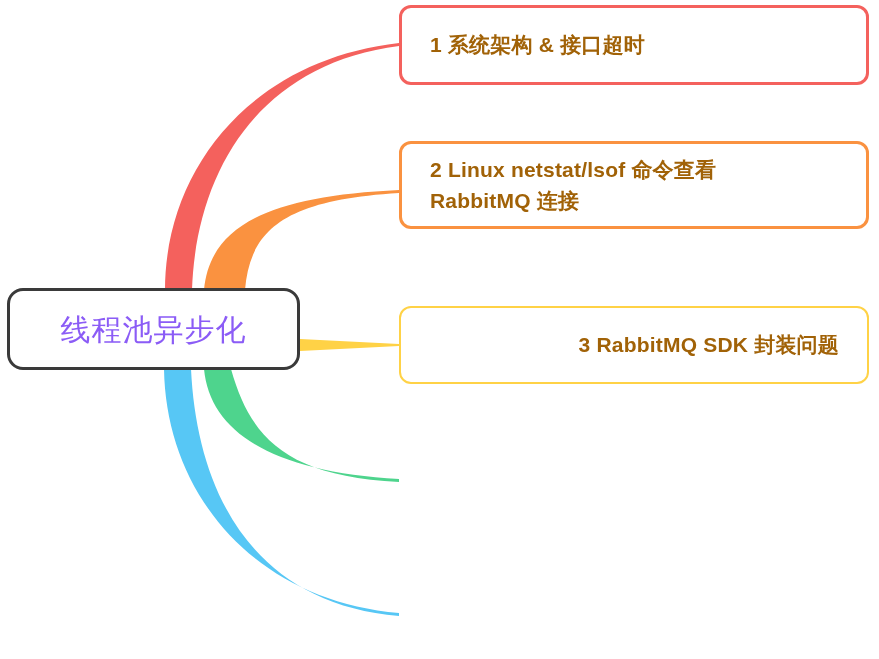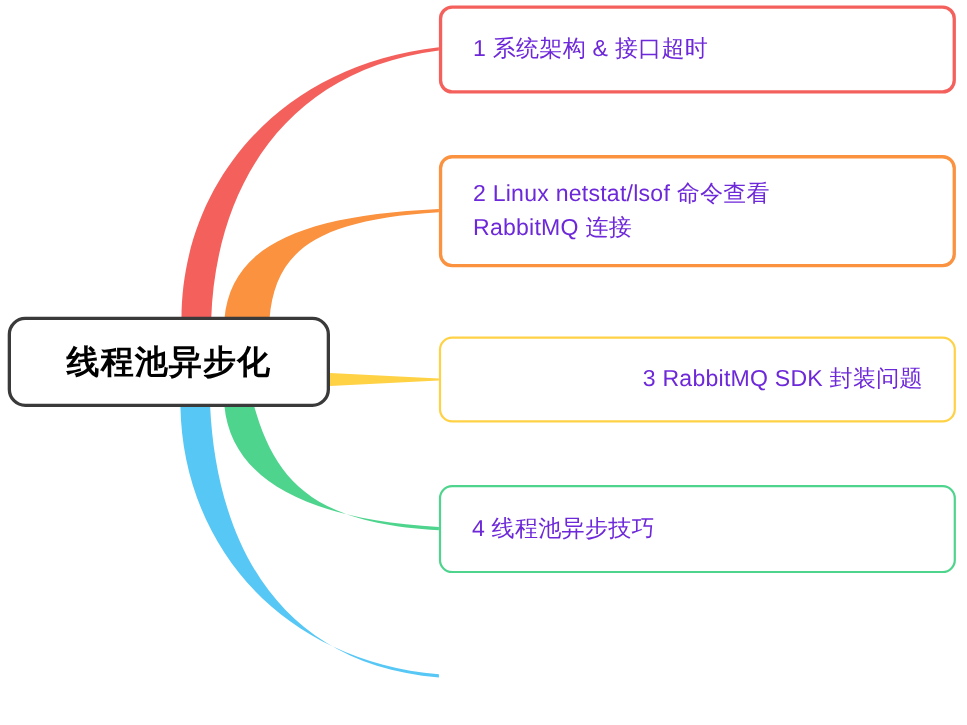--- a/index.html
+++ b/index.html
@@ -37,60 +37,61 @@
     box-sizing: border-box;
     background: #ffffff;
     display: flex;
     align-items: center;
     border-radius: 12px;
   }
 
   .node-label {
     display: block;
     white-space: pre-line;
-    color: #6d28d9;
+    color: #a16207;
     font-size: 21px;
     line-height: 1.5;
     letter-spacing: 0.2px;
+    font-weight: bold;
   }
 
   
   #root-node {
     left: 7px;
     top: 288px;
     width: 293px;
     height: 82px;
     border: 3px solid #3a3a3a;
     border-radius: 16px;
     justify-content: center;
     z-index: 3;
   }
   #root-node .node-label {
     font-size: 30px;
-    font-weight: bold;
-    color: #000000;
+    font-weight: normal;
+    color: #8b5cf6;
     letter-spacing: 1px;
   }
 
   
   .branch {
     left: 399px;
     width: 470px;
     padding: 0 28px;
     z-index: 3;
   }
 
   #branch-1 {
     top: 5px;
     height: 80px;
     border: 3px solid #f4615d;
   }
   #branch-2 {
     top: 141px;
-    height: 102px;
+    height: 88px;
     border: 3px solid #fa9240;
   }
   #branch-3 {
     top: 306px;
     height: 78px;
     border: 2px solid #ffd246;
     justify-content: flex-end;
   }
   #branch-4 {
     top: 441px;
@@ -151,18 +152,15 @@
 
   <div class="node branch" id="branch-2">
     <span class="node-label">2 Linux netstat/lsof 命令查看
 RabbitMQ 连接</span>
   </div>
 
   <div class="node branch" id="branch-3">
     <span class="node-label">3 RabbitMQ SDK 封装问题</span>
   </div>
 
-  <div class="node branch" id="branch-4">
-    <span class="node-label">4 线程池异步技巧</span>
-  </div>
 
 
 </div>
 
 </body></html>

